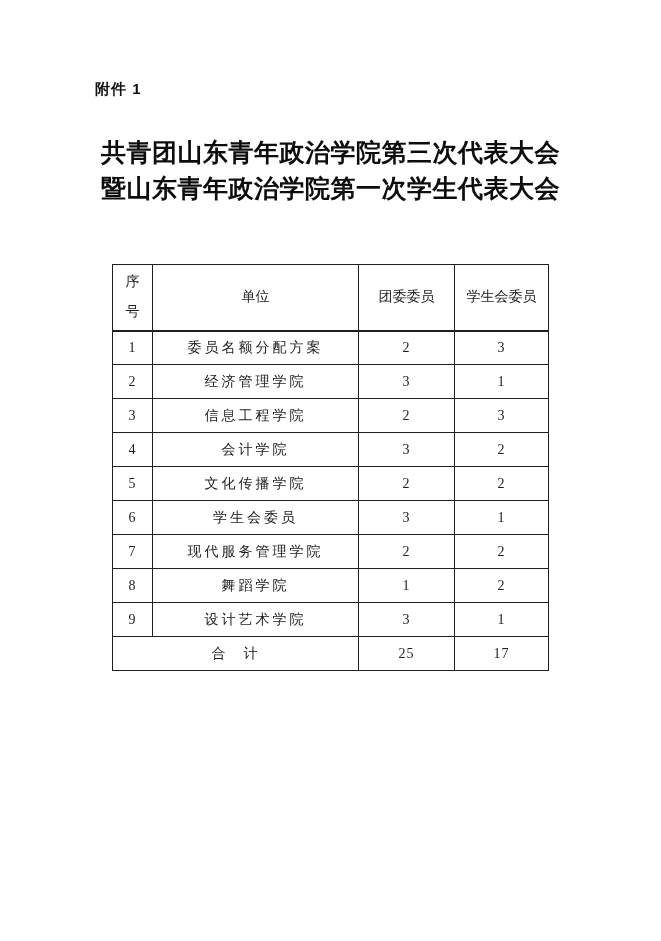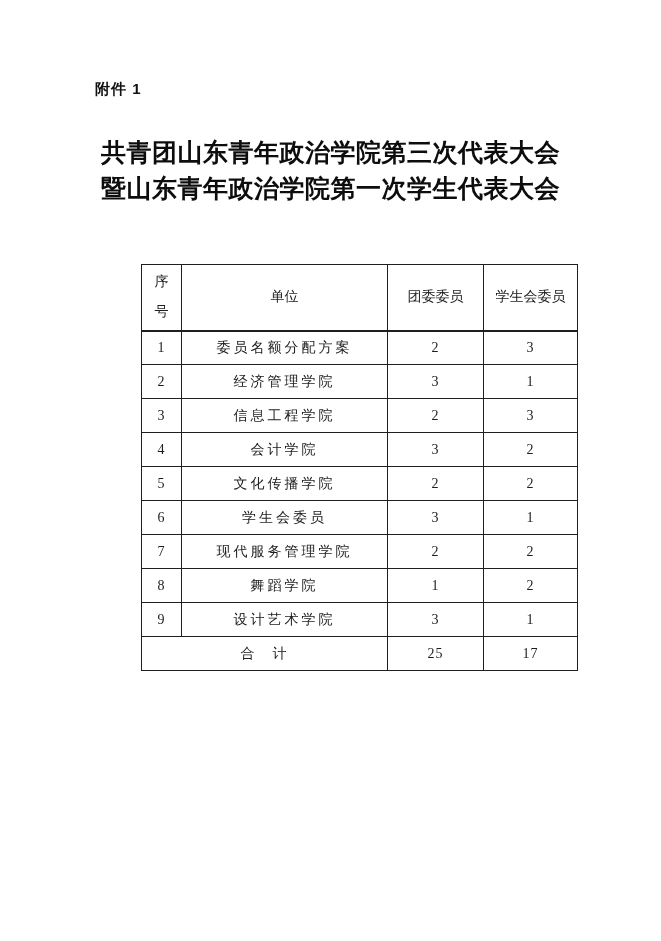--- a/index.html
+++ b/index.html
@@ -35,21 +35,20 @@
     color: #0d0d0d;
     font-family: Liberation Serif, serif;
   }
   table.quota-table {
     position: absolute;
     left: 112px;
     top: 264px;
     width: 436px;
     border-collapse: collapse;
     table-layout: fixed;
-    margin-left: 29px;
   }
   .quota-table col.c-no   { width: 40px; }
   .quota-table col.c-unit { width: 206px; }
   .quota-table col.c-lg   { width: 96px; }
   .quota-table col.c-su   { width: 94px; }
   .quota-table th, .quota-table td {
     border: 1px solid #1f1f1f;
     text-align: center;
     vertical-align: middle;
     padding: 0;

